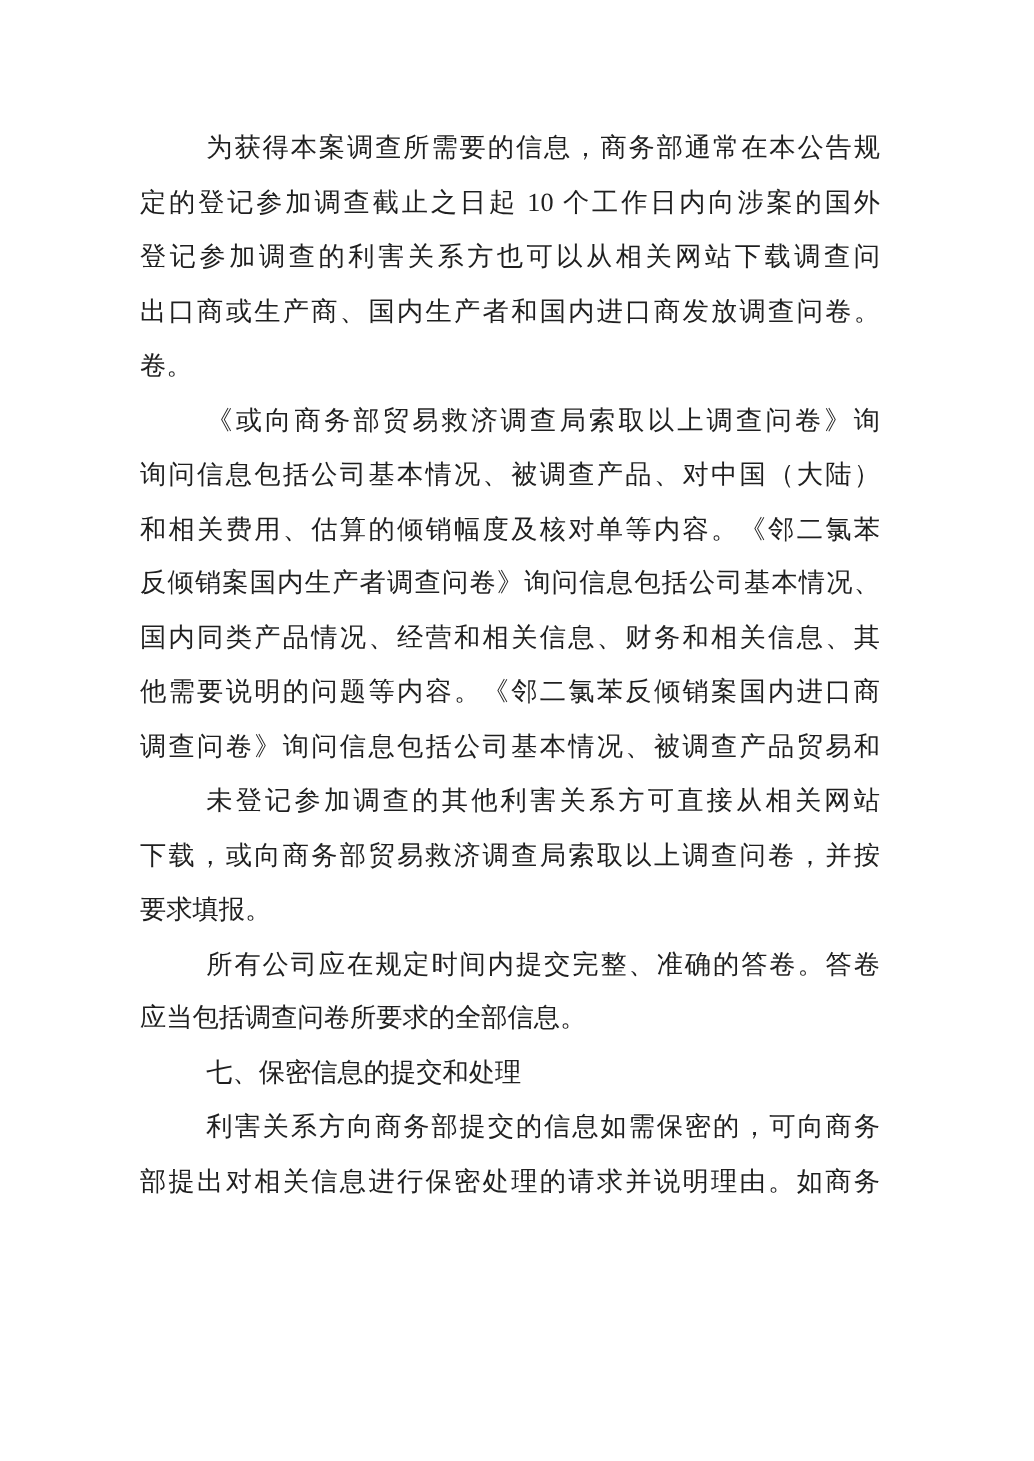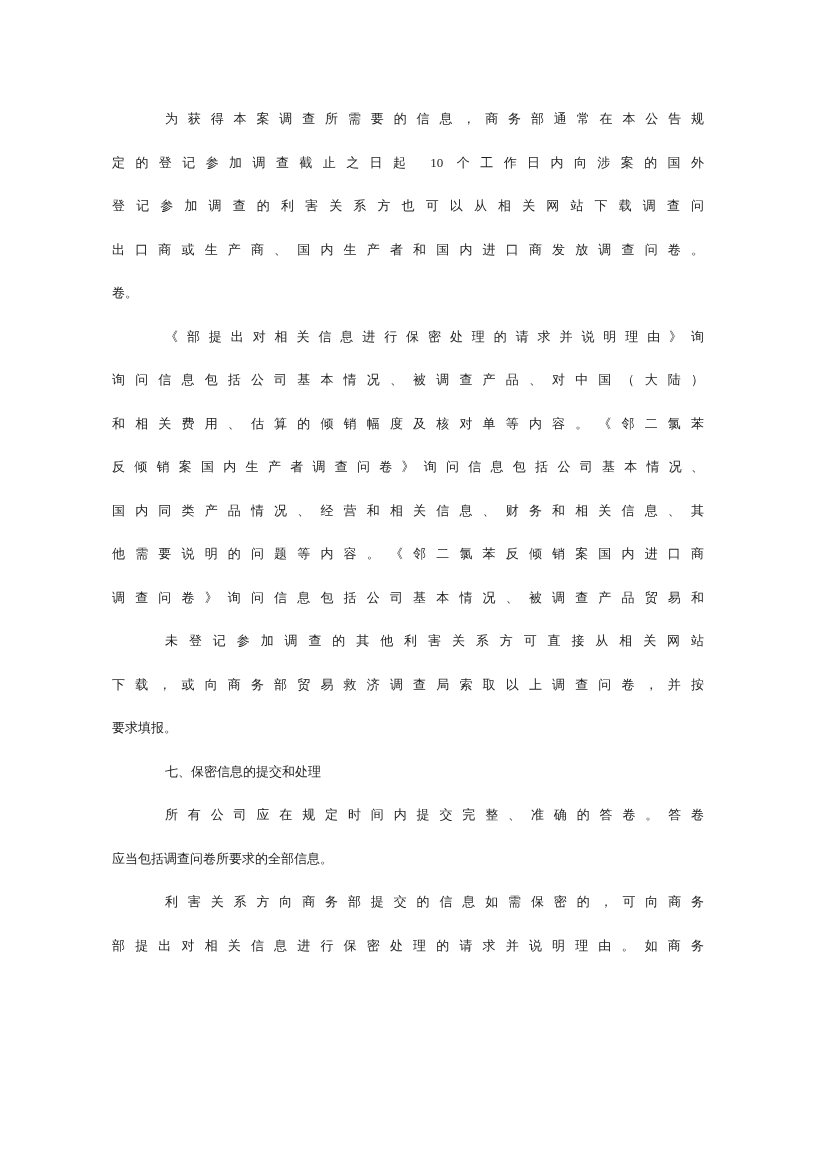--- a/index.html
+++ b/index.html
@@ -22,21 +22,21 @@
     width: 592px;
     color: #1f1f1f;
   }
   .para {
     margin: 0;
     padding: 0;
   }
   .line {
     height: 43.5px;
     line-height: 43.5px;
-    font-size: 13px;
+    font-size: 21px;
     letter-spacing: 0;
     text-align: left;
   }
   .line.fill {
     text-align: justify;
     text-align-last: justify;
   }
   .line.indent {
     text-indent: 53px;
   }
@@ -47,38 +47,38 @@
 <div class="page">
   <div class="textblock" id="textblock" style="color: rgb(31, 31, 31);">
       <div class="para">
         <div class="line fill indent">为获得本案调查所需要的信息，商务部通常在本公告规</div>
         <div class="line fill">定的登记参加调查截止之日起 10 个工作日内向涉案的国外</div>
         <div class="line fill">登记参加调查的利害关系方也可以从相关网站下载调查问</div>
         <div class="line fill">出口商或生产商、国内生产者和国内进口商发放调查问卷。</div>
         <div class="line">卷。</div>
       </div>
       <div class="para">
-        <div class="line fill indent">《部提出对相关信息进行保密处理的请求并说明理由》询</div>
+        <div class="line fill indent">《或向商务部贸易救济调查局索取以上调查问卷》询</div>
         <div class="line fill">询问信息包括公司基本情况、被调查产品、对中国（大陆）</div>
         <div class="line fill">和相关费用、估算的倾销幅度及核对单等内容。《邻二氯苯</div>
         <div class="line fill">反倾销案国内生产者调查问卷》询问信息包括公司基本情况、</div>
         <div class="line fill">国内同类产品情况、经营和相关信息、财务和相关信息、其</div>
         <div class="line fill">他需要说明的问题等内容。《邻二氯苯反倾销案国内进口商</div>
         <div class="line fill">调查问卷》询问信息包括公司基本情况、被调查产品贸易和</div>
       </div>
       <div class="para">
         <div class="line fill indent">未登记参加调查的其他利害关系方可直接从相关网站</div>
         <div class="line fill">下载，或向商务部贸易救济调查局索取以上调查问卷，并按</div>
         <div class="line">要求填报。</div>
       </div>
       <div class="para">
-        <div class="line indent">七、保密信息的提交和处理</div>
+        <div class="line fill indent">所有公司应在规定时间内提交完整、准确的答卷。答卷</div>
+        <div class="line">应当包括调查问卷所要求的全部信息。</div>
       </div>
       <div class="para">
-        <div class="line fill indent">所有公司应在规定时间内提交完整、准确的答卷。答卷</div>
-        <div class="line">应当包括调查问卷所要求的全部信息。</div>
+        <div class="line indent">七、保密信息的提交和处理</div>
       </div>
       <div class="para">
         <div class="line fill indent">利害关系方向商务部提交的信息如需保密的，可向商务</div>
         <div class="line fill">部提出对相关信息进行保密处理的请求并说明理由。如商务</div>
       </div>
     </div>
 </div>
 
 </body></html>

